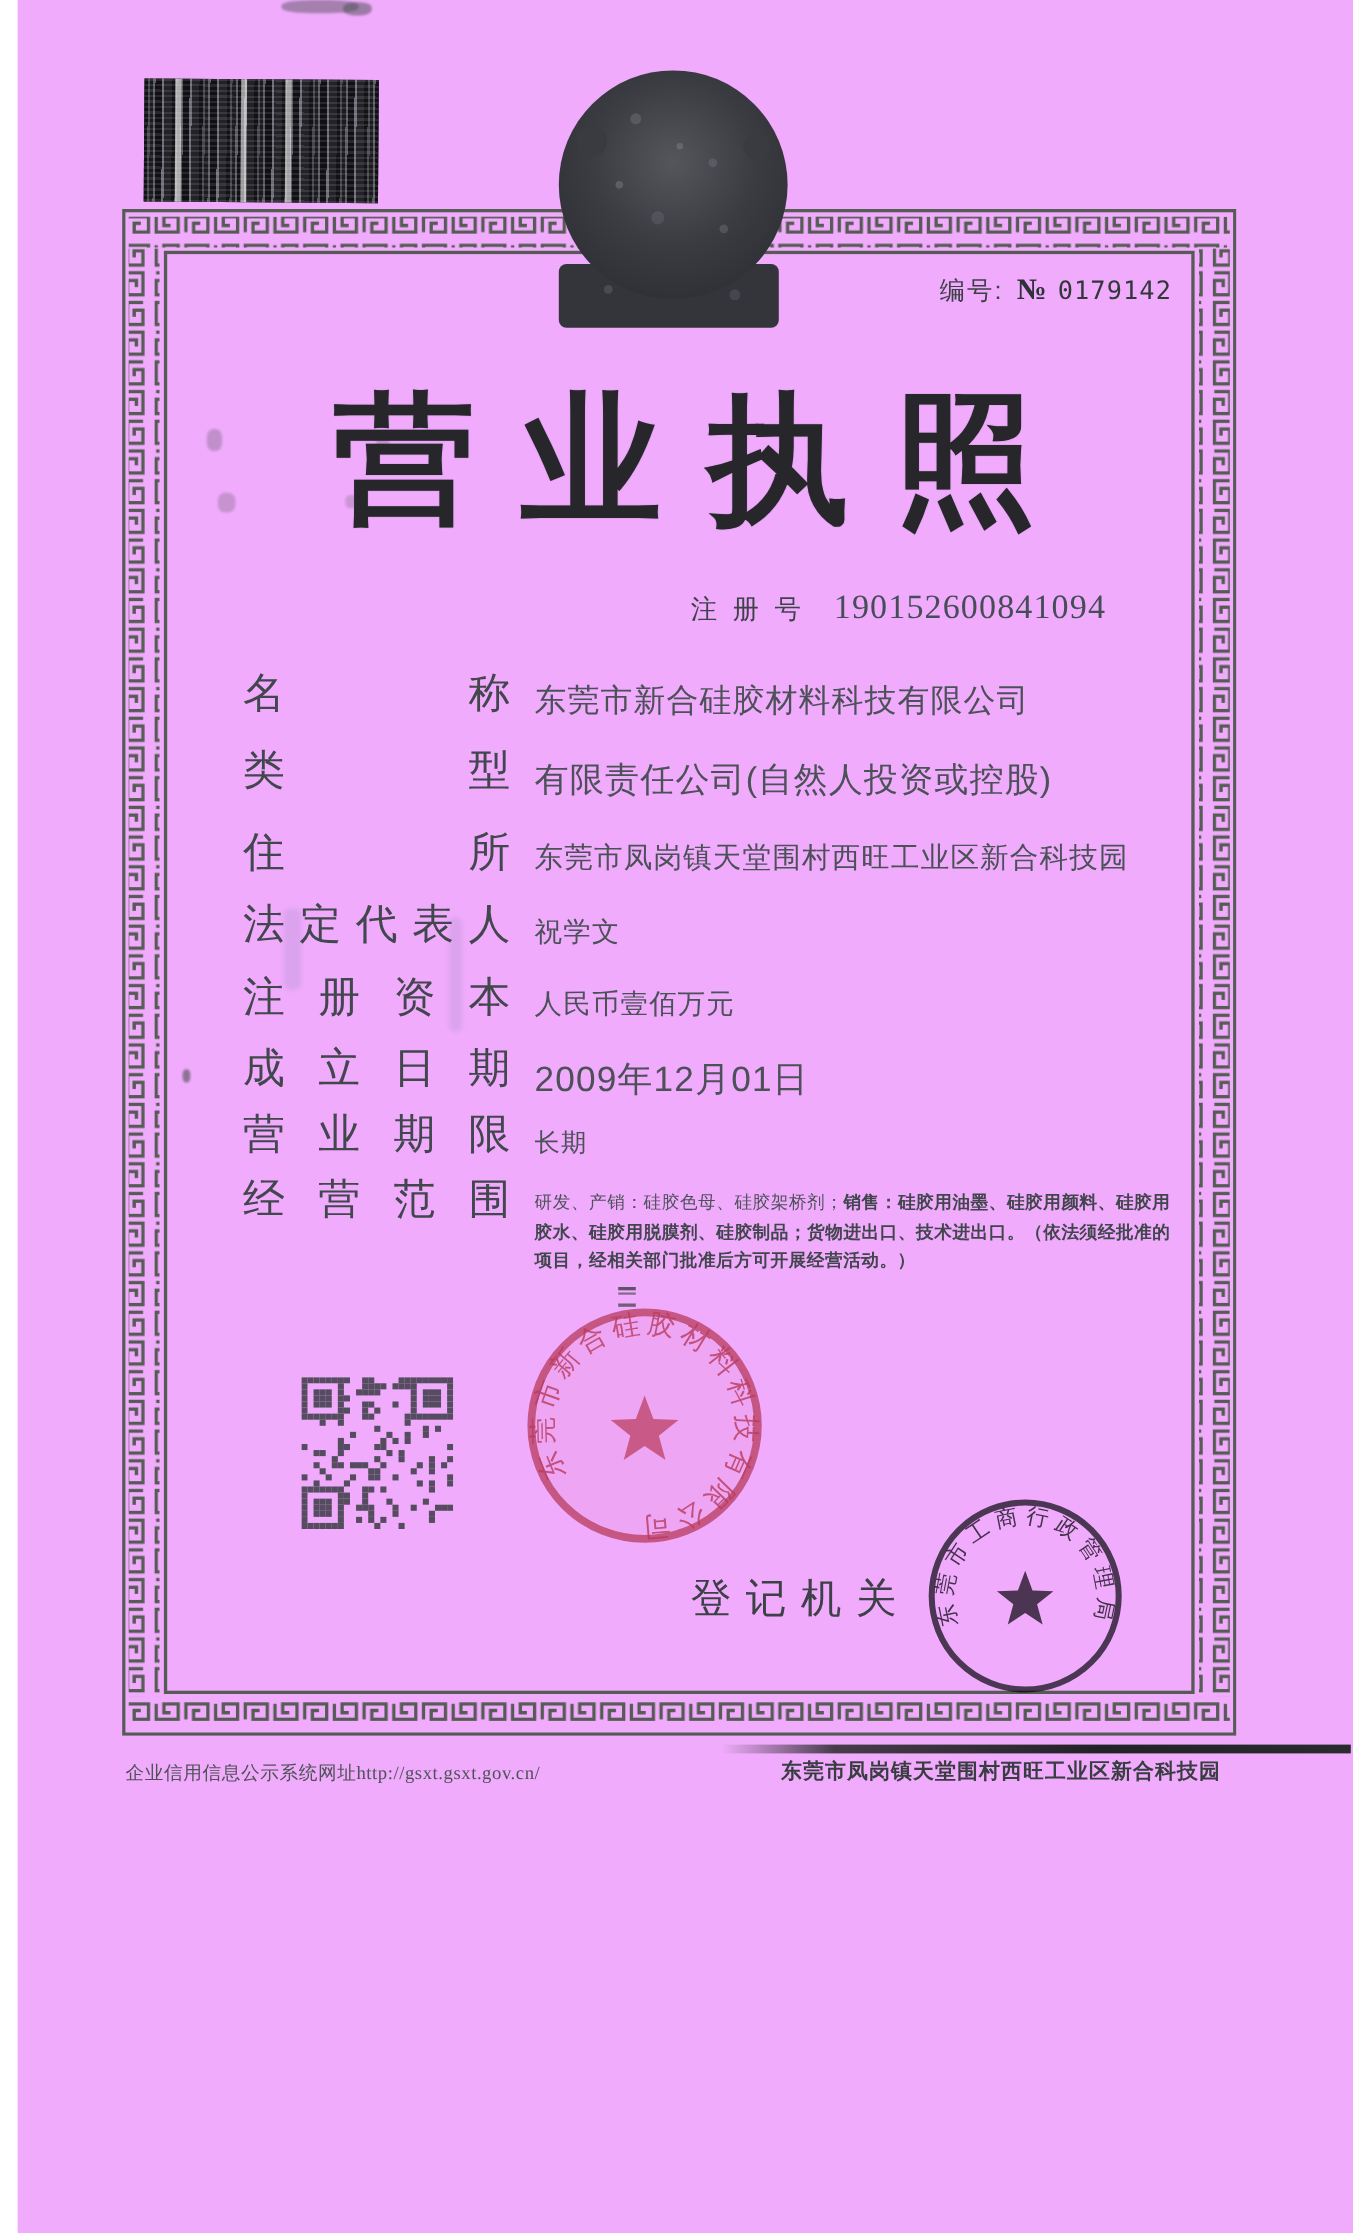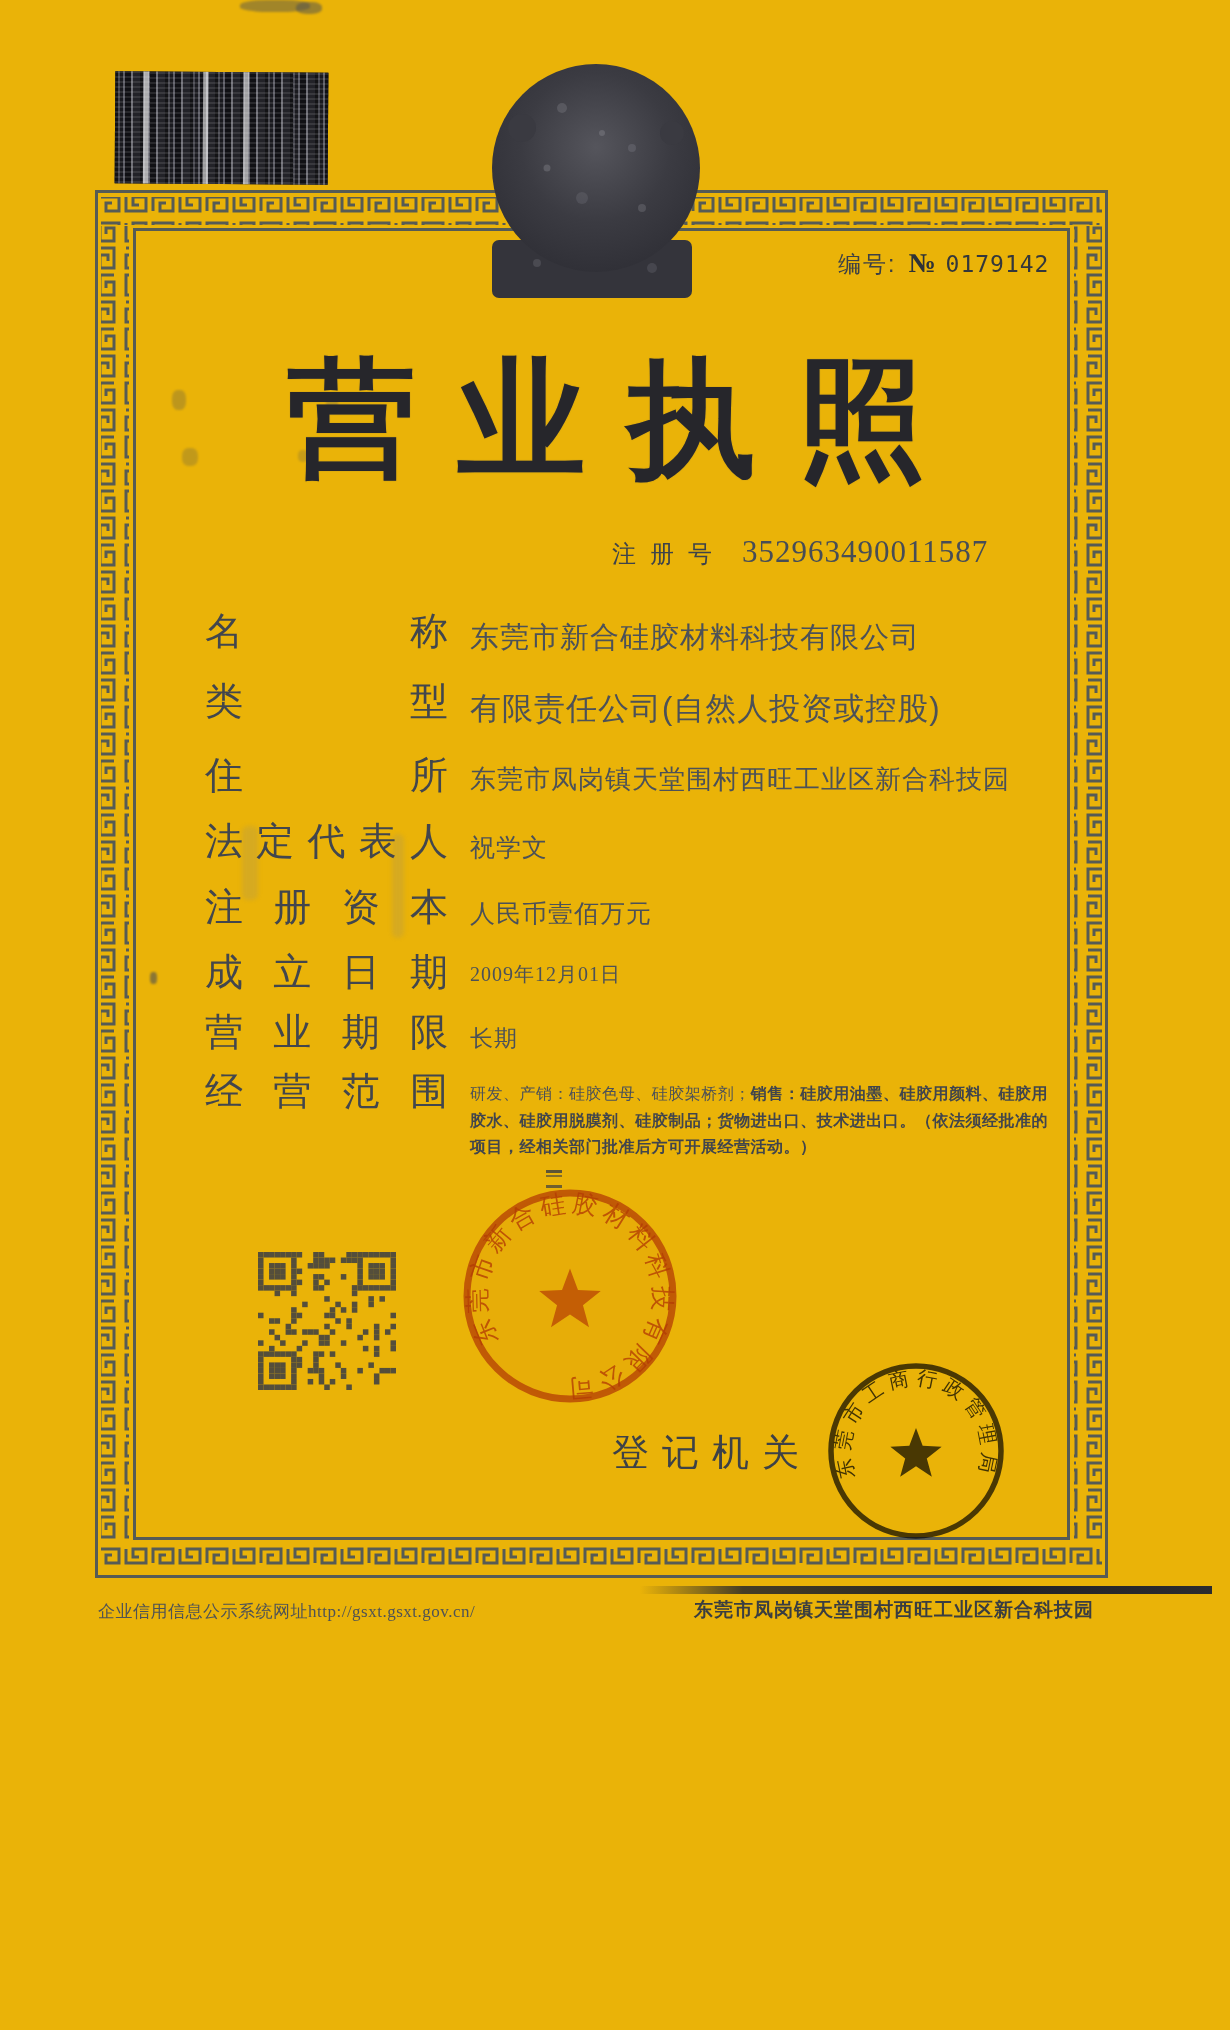--- a/index.html
+++ b/index.html
@@ -1,18 +1,18 @@
 <!DOCTYPE html>
 <html><head>
 <meta charset="utf-8">
 <style>
   html,body{margin:0;padding:0;background:#ffffff;}
   body{width:1230px;height:2030px;position:relative;overflow:hidden;
        font-family:"Liberation Sans",sans-serif;color:#3f444b;}
-  #scan{position:absolute;inset:0;background:#eab308;}
+  #scan{position:absolute;inset:0;background:#f0abfc;margin-left:16px;}
 
   
   .barcode{position:absolute;left:115px;top:72px;width:213px;height:112px;
     background:
       repeating-linear-gradient(0deg, rgba(255,255,255,.10) 0 2px, rgba(0,0,0,0) 2px 5px),
       linear-gradient(90deg, rgba(250,250,250,0) 0 13%, rgba(250,250,250,.65) 13.5% 15.5%,
         rgba(0,0,0,0) 16% 41%, rgba(250,250,250,.6) 41.5% 43.5%, rgba(0,0,0,0) 44% 60%,
         rgba(250,250,250,.6) 60.5% 62.5%, rgba(0,0,0,0) 63% 100%),
       repeating-linear-gradient(90deg,#121215 0 3px,#45454d 3px 5px,#1a1a1f 5px 8px,
         #5a5a63 8px 10px,#101014 10px 16px,#6d6d75 16px 18px,#222228 18px 25px);
@@ -39,21 +39,21 @@
   .regno{position:absolute;left:612px;top:534px;display:flex;align-items:baseline;z-index:3;}
   .regno .lab{font-size:24px;letter-spacing:14px;color:#3e434a;}
   .regno .num{font-family:"Liberation Serif",serif;font-size:31px;letter-spacing:1px;color:#474d56;margin-left:16px;}
 
   
   .row{position:absolute;left:0;width:100%;height:0;z-index:3;}
   .flabel{position:absolute;left:205px;top:0;width:243px;font-size:38px;line-height:1;
     color:#42464d;text-align:justify;text-align-last:justify;}
   .fvalue{position:absolute;left:470px;top:8px;line-height:1.2;color:#4c5158;letter-spacing:1px;}
   .v29{font-size:29px;} .v27{font-size:31px;} .v26{font-size:26px;}
-  .v25{font-size:25px;top:10px;} .v28s{font-size:20px;font-family:Liberation Serif, serif;top:9px;} .v23{font-size:23px;top:12px;}
+  .v25{font-size:25px;top:10px;} .v28s{font-size:32px;font-family:Liberation Sans, sans-serif;top:9px;} .v23{font-size:23px;top:12px;}
   .scope{width:578px;font-size:16px;line-height:26.5px;text-align:justify;letter-spacing:.5px;top:9px;}
   .scope .b2{font-weight:700;color:#41454c;}
 
   
   .qr{position:absolute;left:258px;top:1252px;width:138px;height:138px;z-index:3;opacity:.85;}
 
   
   .seal{position:absolute;mix-blend-mode:multiply;z-index:5;}
   .seal-red{left:425px;top:1151px;}
   .seal-black{left:816px;top:1351px;}
@@ -129,21 +129,21 @@
   <div class="serial">
     <span class="lab">编号:</span>
     <span class="numero">№</span>
     <span class="num">0179142</span>
   </div>
 
   <div class="license-title">营业执照</div>
 
   <div class="regno">
     <span class="lab">注册号</span>
-    <span class="num">352963490011587</span>
+    <span class="num">190152600841094</span>
   </div>
 
   <div class="row" style="top:612px">
     <div class="flabel">名称</div>
     <div class="fvalue v29">东莞市新合硅胶材料科技有限公司</div>
   </div>
   <div class="row" style="top:682px">
     <div class="flabel">类型</div>
     <div class="fvalue v27">有限责任公司(自然人投资或控股)</div>
   </div>

